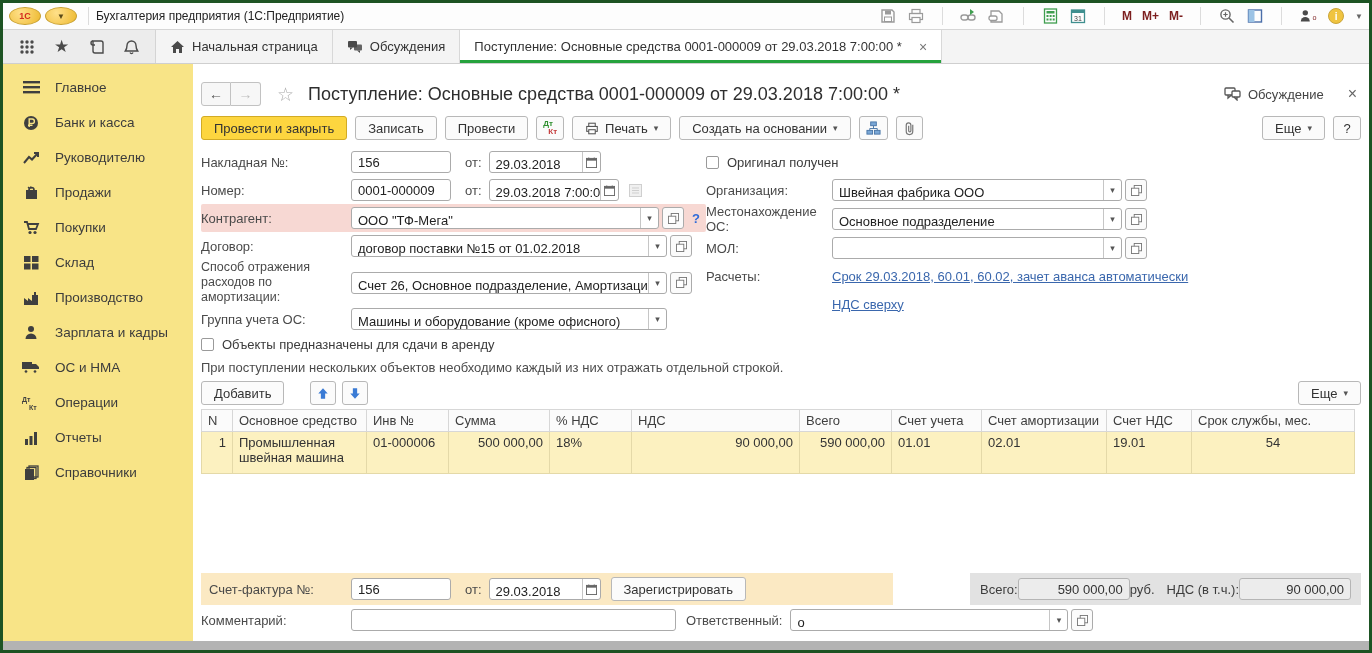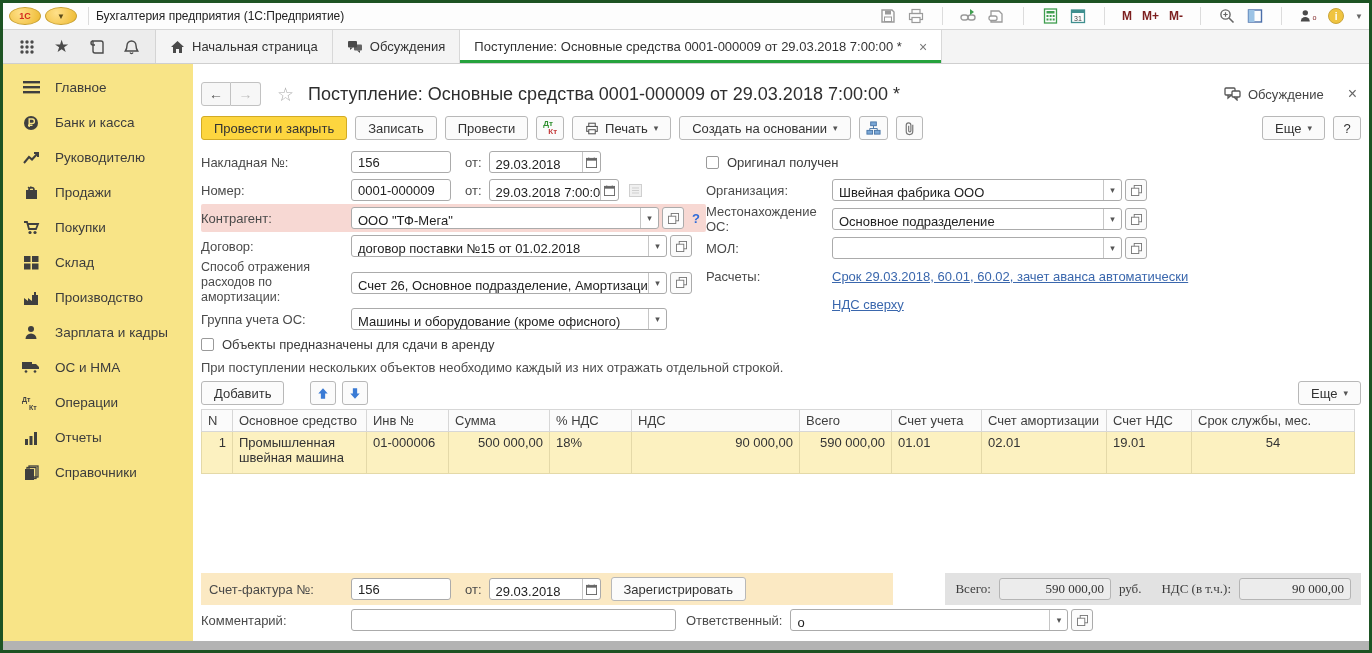--- a/index.html
+++ b/index.html
@@ -98,21 +98,21 @@
     padding:3px 6px; height:22px; color:#3f3f3f; white-space:nowrap; overflow:hidden; }
   table.grid td { border:1px solid #e4d9a8; background:#fcf1c0; padding:3px 6px; vertical-align:top; height:42px; color:#333; }
   td.num, th.num-h { text-align:right; }
   td.sel-cell { background:#f1c434; border:2px solid #c9271c; }
   td.center { text-align:center; }
   th.n-col { text-align:center; }
   .spacer { flex:1 1 auto; }
   
   .invoice-row { display:flex; align-items:center; height:32px; flex:0 0 auto; }
   .invoice-strip { width:692px; background:#fbe9c3; height:100%; display:flex; align-items:center; padding-left:8px; flex:0 0 auto; }
-  .totals-panel { margin-left:auto; background:#e2e2e2; height:100%; display:flex; align-items:center; gap:8px; padding:0 10px; flex:0 0 auto;font-family:Liberation Serif, serif; }
+  .totals-panel { margin-left:auto; background:#e2e2e2; height:100%; display:flex; align-items:center; padding:0 10px; flex:0 0 auto; }
   .total-field { width:112px; height:22px; background:#ececec; border:1px solid #b5b5b5; border-radius:3px;
     display:flex; align-items:center; justify-content:flex-end; padding:0 6px; color:#333; }
   
   .footer-row { display:flex; align-items:center; height:30px; flex:0 0 auto; margin-bottom:6px; }
   
   .statusbar { height:9px; background:#b3b3b3; flex:0 0 auto; }
   .w100 { width:100px; }
   svg { display:block; }
 </style>
 </head>

